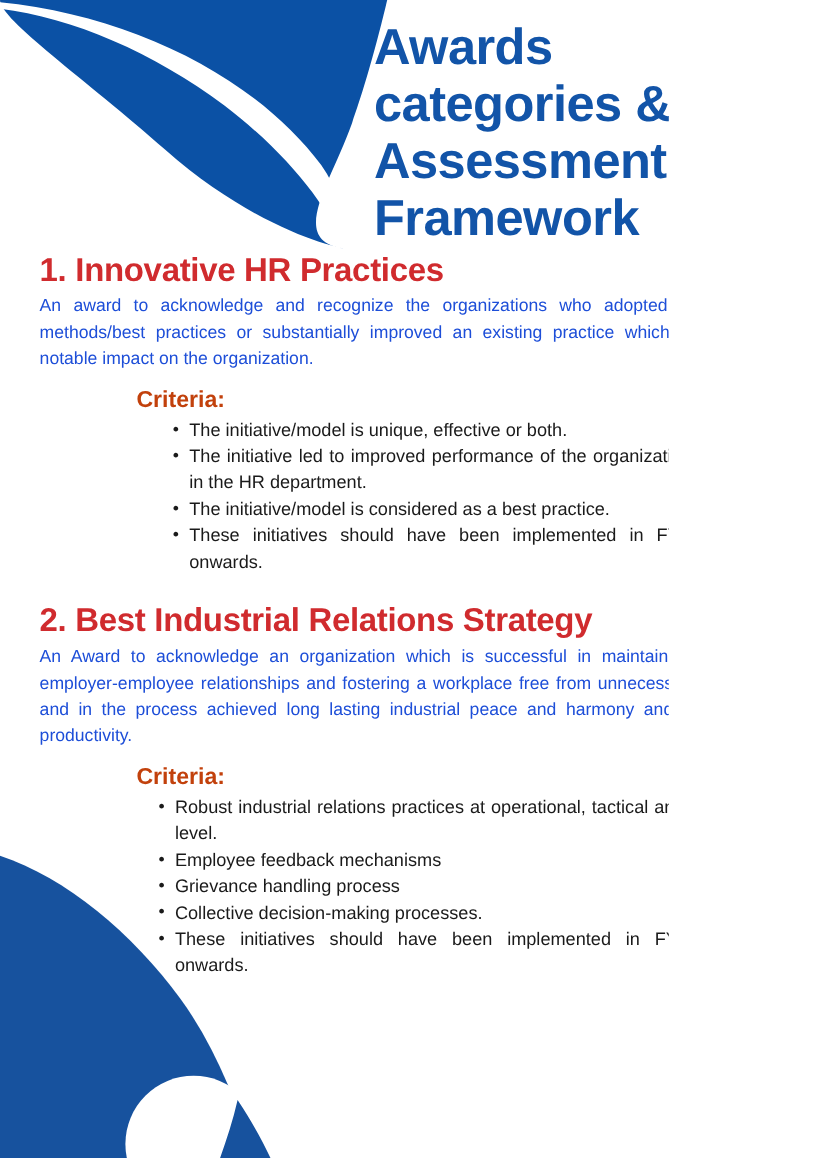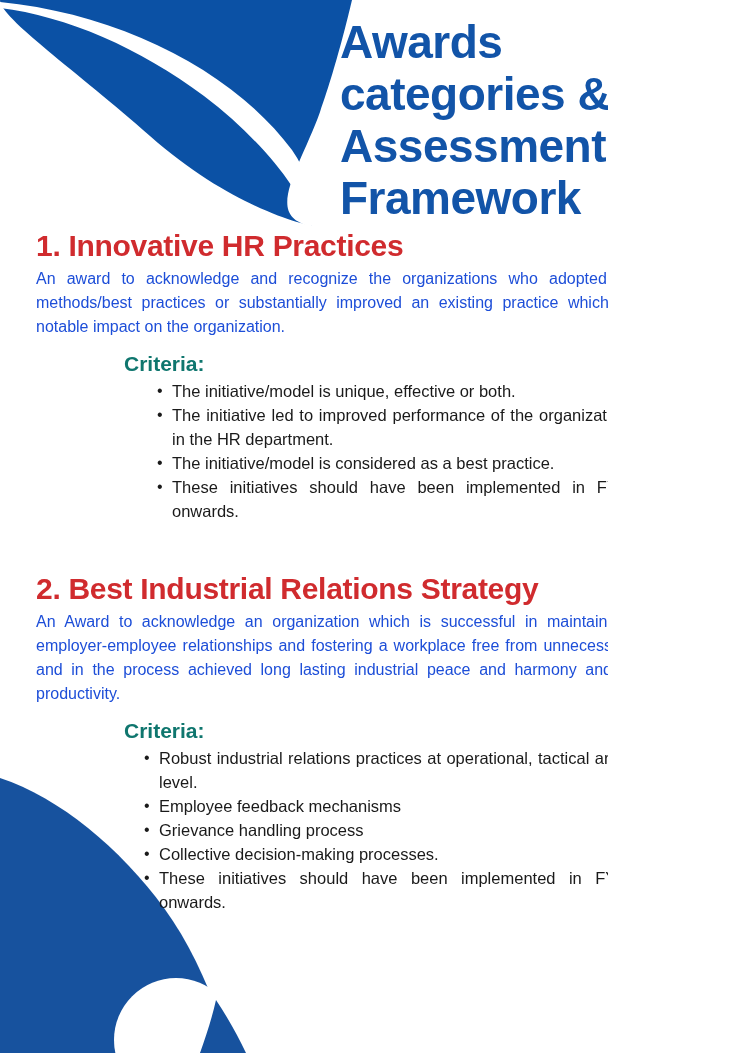--- a/index.html
+++ b/index.html
@@ -53,21 +53,21 @@
     left: 0;
     top: 228px;
     width: 744px;
     z-index: 2;
   }
 
   .section {
     padding: 0 54px 0 36px;
   }
   .section + .section {
-    margin-top: 48px;
+    margin-top: 24px;
   }
 
   .section-heading {
     color: #D02B2E;
     font-size: 30px;
     line-height: 36px;
     font-weight: bold;
     letter-spacing: -0.3px;
     margin: 0 0 3px 0;
   }
@@ -82,21 +82,21 @@
 
   .criteria-wrap {
     margin-top: 12px;
     padding-left: 88px;
   }
   .criteria-wrap.tight {
     padding-left: 88px;
   }
 
   .criteria-heading {
-    color: #0f766e;
+    color: #c2410c;
     font-size: 21px;
     line-height: 26px;
     font-weight: bold;
     margin: 0 0 2px 0;
   }
 
   ul.criteria-list {
     margin: 0;
     padding: 0 0 0 33px;
     list-style: none;

